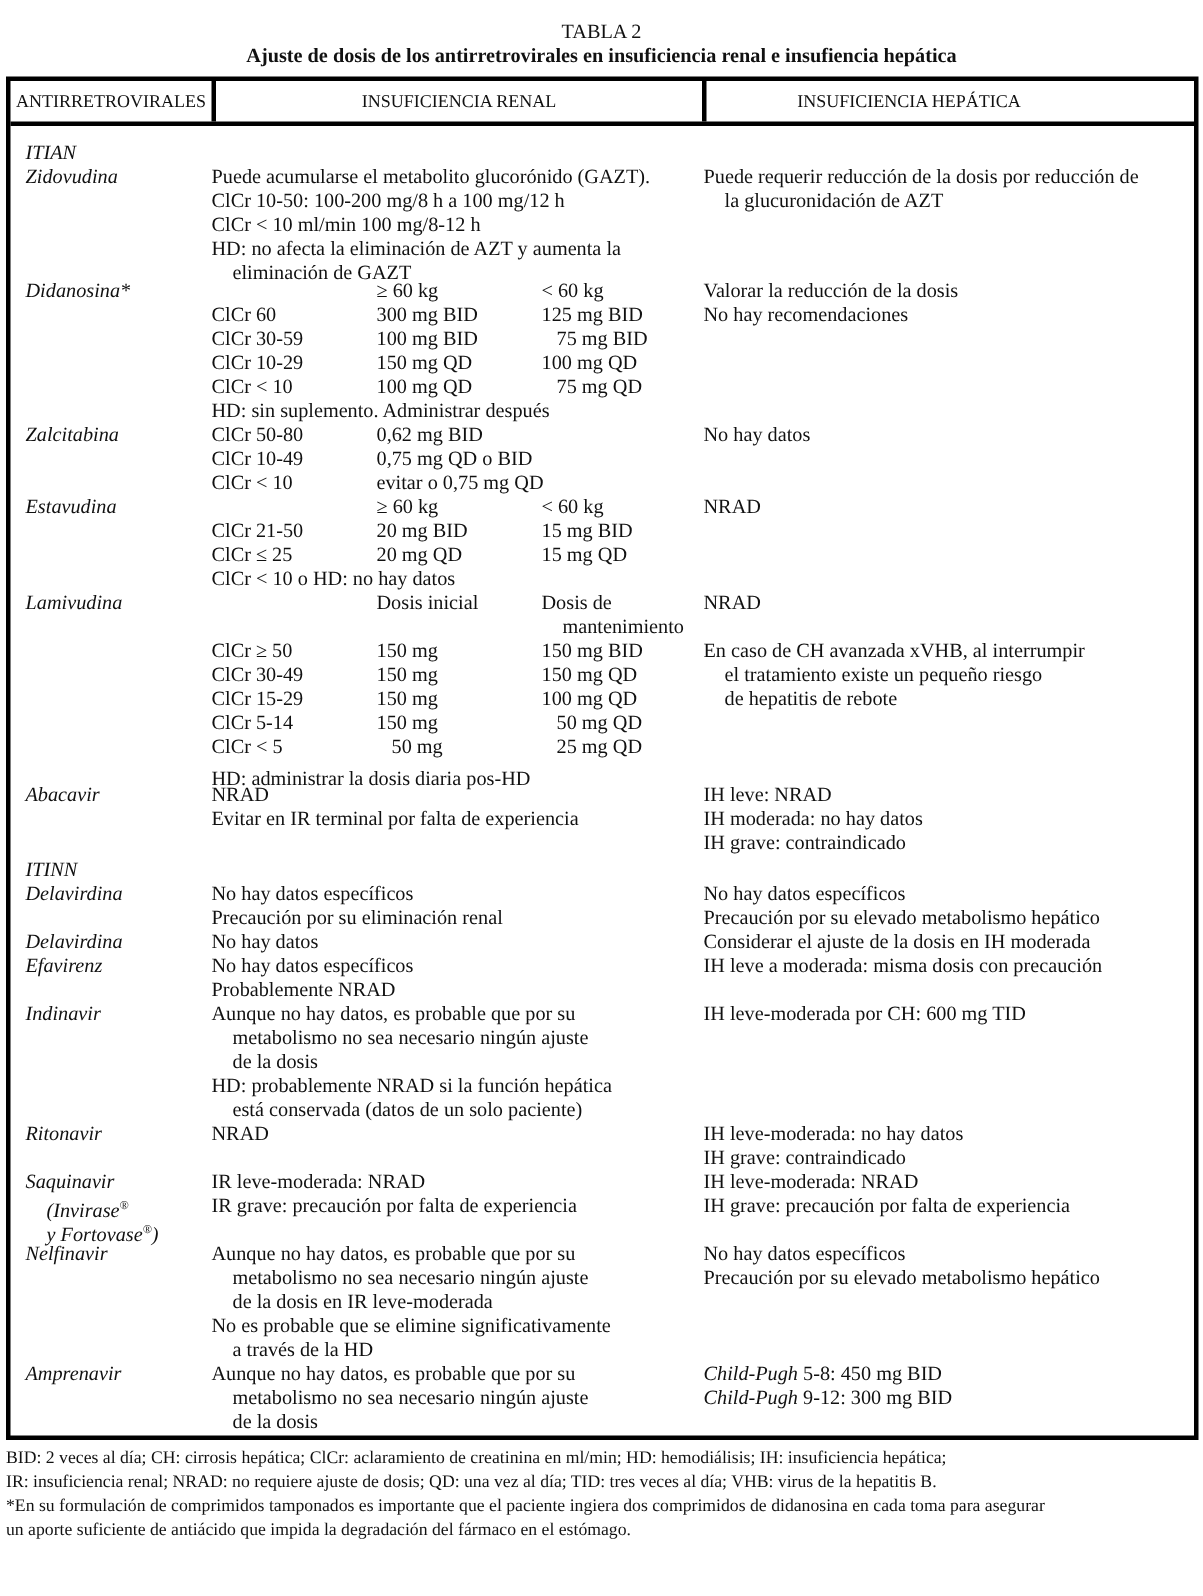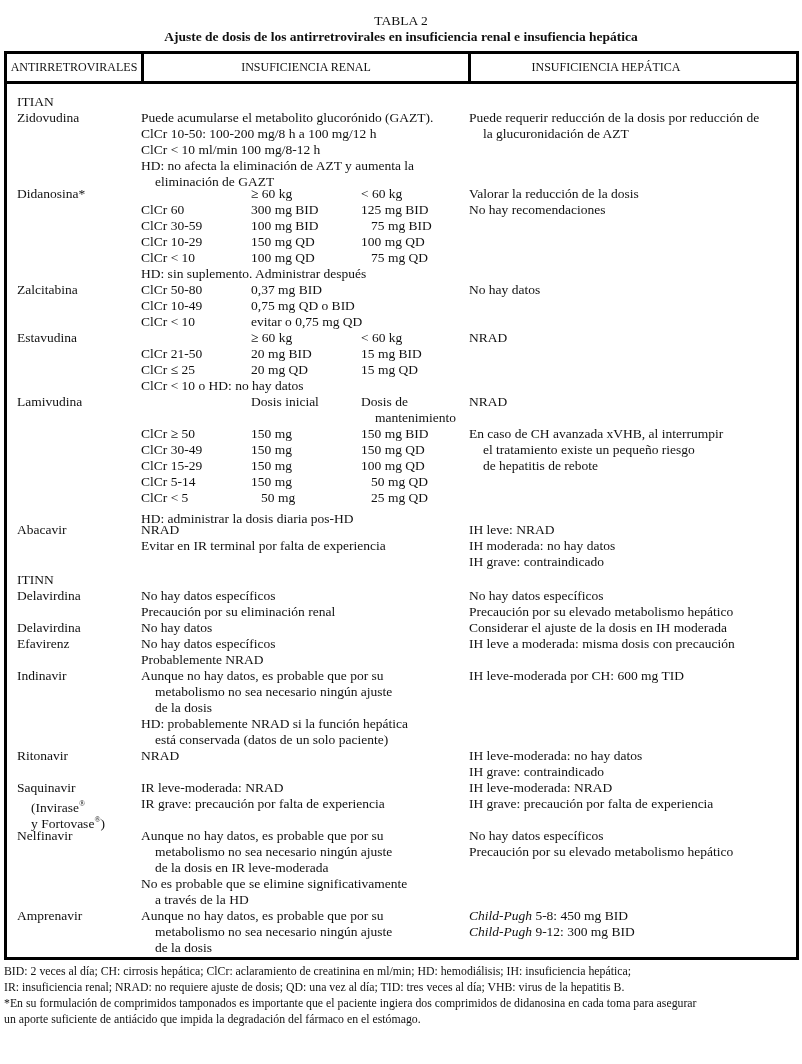--- a/index.html
+++ b/index.html
@@ -7,21 +7,21 @@
   .caption { position:absolute; left:0; width:802px; text-align:center; font-size:13.5px; }
   .cap1 { top:13px; }
   .cap2 { top:29px; font-weight:bold; }
   .table-frame { position:absolute; left:4px; top:51px; width:789px; height:903px; border:3px solid #000; box-sizing:content-box; }
   .hdr { position:absolute; left:0; top:0; width:789px; height:27px; border-bottom:3px solid #000; }
   .hdr-cell { position:absolute; top:0; height:27px; line-height:27px; font-size:12px; text-align:center; }
   .hdr-c1 { left:0; width:134px; border-right:3px solid #000; }
   .hdr-c2 { left:137px; width:324px; border-right:3px solid #000; }
   .hdr-c3 { left:464px; width:270px; }
   .line { position:absolute; font-size:13.5px; line-height:16px; white-space:nowrap; }
-  .drug { left:10px; }
+  .drug { left:10px;font-style:italic; }
   .r0 { left:134px; }
   .r1 { left:244px; }
   .r2 { left:354px; }
   .h0 { left:462px; }
   .indent { padding-left:14px; }
   .footer { position:absolute; left:4px; width:795px; font-size:11.8px; line-height:16px; white-space:nowrap; }
   sup { font-size:8px; }
   i { font-style:italic; }
 </style>
 </head>
@@ -67,21 +67,21 @@
     <div class="line r1" style="top:196px">100 mg QD</div>
     <div class="line r2" style="top:196px;padding-left:10px">75 mg QD</div>
     <div class="line r0" style="top:212px">HD: sin suplemento. Administrar después</div>
     <div class="line h0" style="top:132px">Valorar la reducción de la dosis</div>
     <div class="line h0" style="top:148px">No hay recomendaciones</div>
   </div>
 
   <div>
     <div class="line drug" style="top:228px">Zalcitabina</div>
     <div class="line r0" style="top:228px">ClCr 50-80</div>
-    <div class="line r1" style="top:228px">0,37 mg BID</div>
+    <div class="line r1" style="top:228px">0,62 mg BID</div>
     <div class="line r0" style="top:244px">ClCr 10-49</div>
     <div class="line r1" style="top:244px">0,75 mg QD o BID</div>
     <div class="line r0" style="top:260px">ClCr &lt; 10</div>
     <div class="line r1" style="top:260px">evitar o 0,75 mg QD</div>
     <div class="line h0" style="top:228px">No hay datos</div>
   </div>
 
   <div>
     <div class="line drug" style="top:276px">Estavudina</div>
     <div class="line r1" style="top:276px">≥ 60 kg</div>

